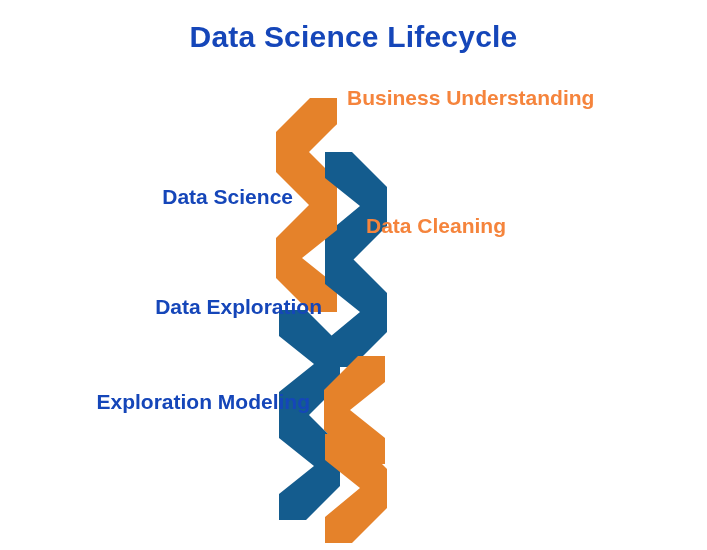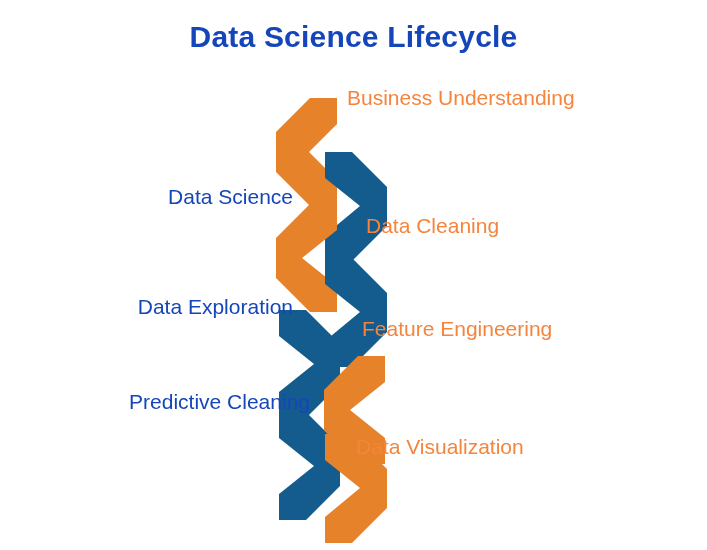--- a/index.html
+++ b/index.html
@@ -32,21 +32,21 @@
   #chevrons {
     position: absolute;
     left: 0;
     top: 0;
     width: 707px;
     height: 550px;
   }
   .stage-label {
     position: absolute;
     font-size: 21px;
-    font-weight: normal;
+    font-weight: bold;
     white-space: nowrap;
     line-height: 1;
   }
   .stage-label.left {
     text-align: right;
   }
   .stage-label.right {
     text-align: left;
   }
 </style>
@@ -77,21 +77,19 @@
     <polygon fill="#e5822a" points="325,434 352,434 387,469 387,508 352,543 325,543 325,517 360,488 325,460"></polygon>
 
   </svg>
 
   <div class="stage-label right" style="left: 347px; top: 87px; color: rgb(245, 132, 60);">Business Understanding</div>
 
   <div class="stage-label left" style="right: 414px; top: 186px; color: rgb(21, 70, 185);">Data Science</div>
 
   <div class="stage-label right" style="left: 350px; top: 215px; color: rgb(245, 132, 60); margin-left: 16px;">Data Cleaning</div>
 
-  <div class="stage-label left" style="right: 414px; top: 296px; color: rgb(21, 70, 185);">Data Exploration</div>
+  <div class="stage-label left" style="right: 385px; top: 296px; color: rgb(21, 70, 185);">Data Exploration</div>
 
-  <div class="stage-label right" style="left: 362px; top: 318px; color: rgb(245, 132, 60);">Feature Engineering</div>
 
-  <div class="stage-label left" style="right: 397px; top: 391px; color: rgb(21, 70, 185);">Predictive Cleaning</div>
+  <div class="stage-label left" style="right: 397px; top: 391px; color: rgb(21, 70, 185);">Exploration Modeling</div>
 
-  <div class="stage-label right" style="left: 356px; top: 436px; color: rgb(245, 132, 60);">Data Visualization</div>
 
 </div>
 
 </body></html>

